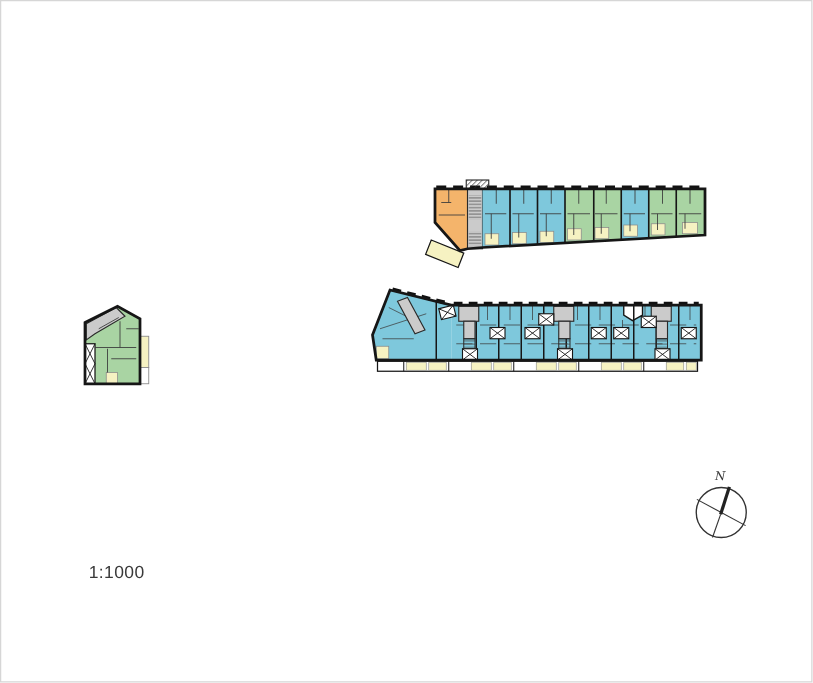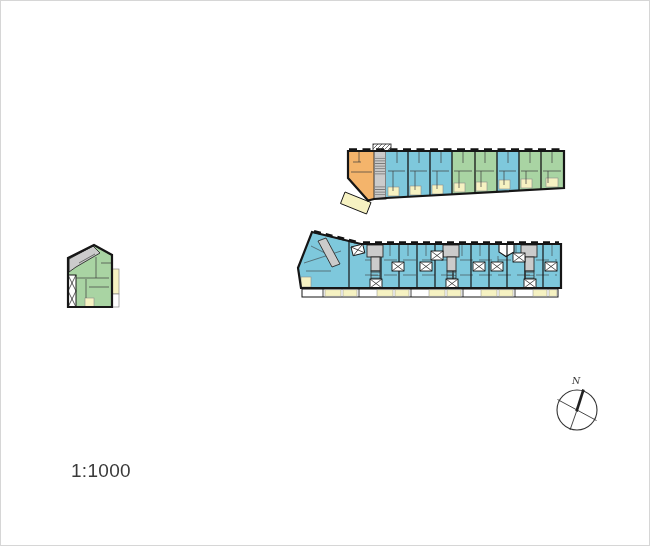--- a/index.html
+++ b/index.html
@@ -4,22 +4,22 @@
 <style>
   html,body{margin:0;padding:0;background:#e8e8e8;}
   .page{
     width:650px;height:546px;position:relative;margin:0 auto;
     background:var(--background,#fff);
     border:1px solid #d6d6d6;box-sizing:border-box;
     font-family:"Liberation Sans",sans-serif;overflow:hidden;
   }
   svg{position:absolute;left:0;top:0;}
   .scale-label{
-    position:absolute;left:70px;top:459px;
-    font-size:19px;letter-spacing:.3px;color:var(--text,#3a3a3a);
+    position:absolute;left:70px;top:448px;
+    font-size:14px;letter-spacing:.3px;color:var(--text,#3a3a3a);
   }
   .compass-n{
     font-family:"DejaVu Serif","Liberation Serif",serif;
     font-style:italic;font-size:9.5px;fill:var(--text,#333);
   }
 </style>
 </head>
 <body>
 
 <div class="page">

